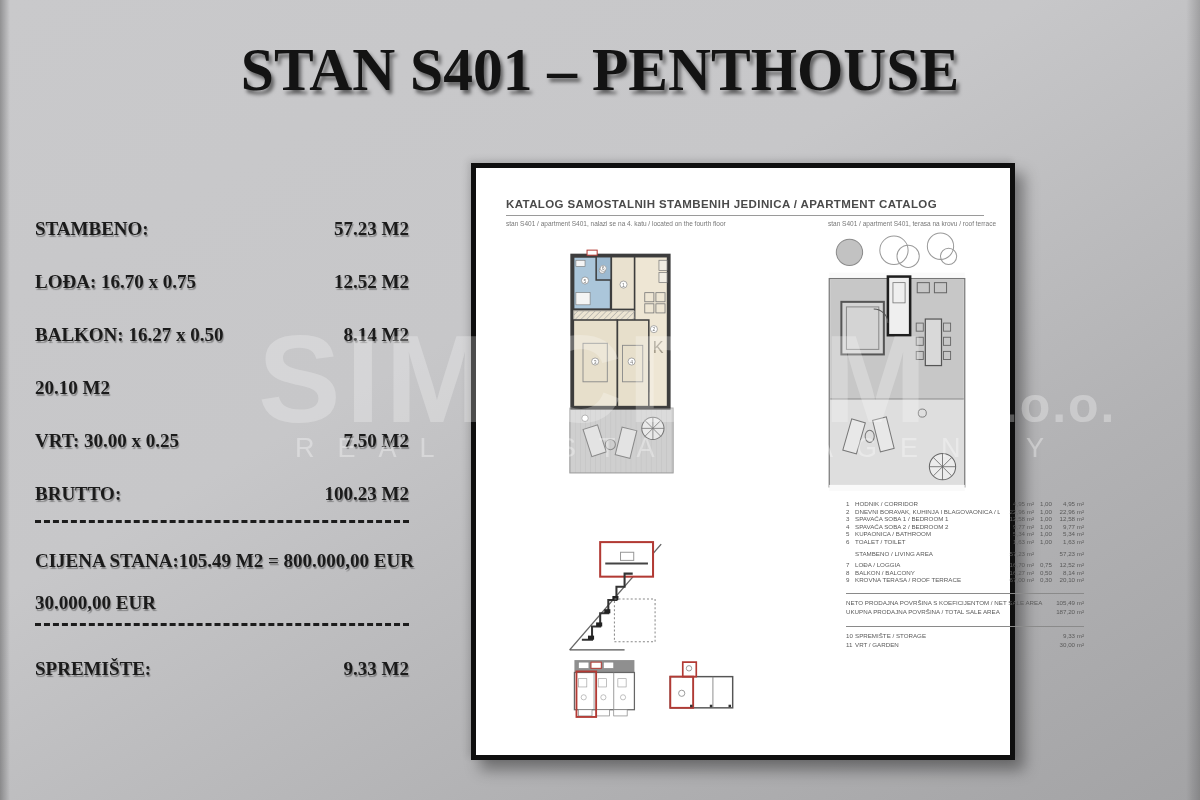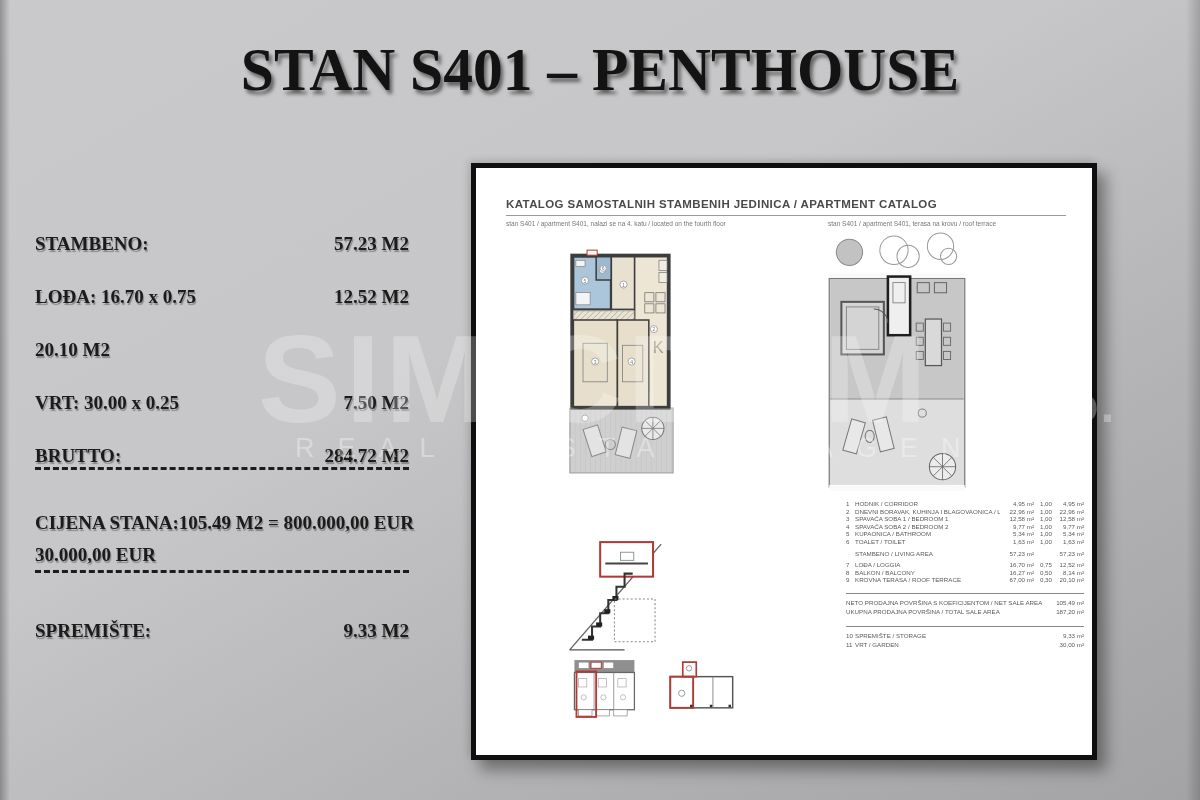--- a/index.html
+++ b/index.html
@@ -10,41 +10,41 @@
     background:linear-gradient(90deg,rgba(0,0,0,.28),rgba(0,0,0,0));pointer-events:none;}
   #screen::after{content:"";position:absolute;right:0;top:0;bottom:0;width:14px;
     background:linear-gradient(270deg,rgba(0,0,0,.18),rgba(0,0,0,0));pointer-events:none;}
 
   .title{position:absolute;left:0;top:34px;width:100%;text-align:center;z-index:2;
     font-family:"Liberation Serif",serif;font-weight:700;font-size:62px;color:#131313;
     letter-spacing:0px;text-shadow:3px 4px 4px rgba(0,0,0,.5);transform:scaleX(.96);}
 
   
   .specs{position:absolute;left:35px;top:202px;width:374px;z-index:2;}
-  .spec-row{display:flex;justify-content:space-between;align-items:flex-end;height:53px;
+  .spec-row{display:flex;justify-content:space-between;align-items:center;height:53px;
     font-family:"Liberation Serif",serif;font-weight:700;font-size:19px;color:#1b1b1b;
     text-shadow:1px 1.5px 1px rgba(0,0,0,.32);}
   .spec-label{white-space:nowrap;}
   .spec-value{white-space:nowrap;}
   .divider{border-top:3px dashed #1c1c1c;height:0;margin:0 0 12px 0;}
   .price-group .spec-row:nth-of-type(1){height:52px;}
   .price-group .spec-row:nth-of-type(2){height:32px;}
   .price-group{margin-bottom:0;}
   .divider.second{margin-top:4px;margin-bottom:16px;}
 
   
   .wm-brand{position:absolute;left:258px;top:308px;z-index:6;pointer-events:none;
     font-weight:700;font-size:124px;letter-spacing:5px;color:rgba(255,255,255,.26);white-space:nowrap;}
   .wm-brand .suffix{font-size:50px;font-weight:700;letter-spacing:2px;color:rgba(255,255,255,.30);}
   .wm-sub{position:absolute;left:295px;top:433px;z-index:6;pointer-events:none;
     font-weight:400;font-size:27px;letter-spacing:23px;word-spacing:30px;
     color:rgba(255,255,255,.34);white-space:nowrap;}
 
   
-  .panel{position:absolute;left:471px;top:163px;width:626px;height:597px;z-index:1;
+  .panel{position:absolute;left:471px;top:163px;width:544px;height:597px;z-index:1;
     background:#ffffff;border:5px solid #0f0f0f;box-sizing:border-box;
     box-shadow:9px 10px 14px rgba(0,0,0,.38), -3px -3px 7px rgba(0,0,0,.12);}
   .cat-header{position:absolute;left:30px;top:30px;font-size:11.5px;font-weight:700;
     letter-spacing:.4px;color:#4a4a4a;}
   .cat-rule{position:absolute;left:30px;right:26px;top:47px;border-top:1px solid #9a9a9a;}
   .cat-caption{position:absolute;top:52px;font-size:6.5px;color:#777;white-space:nowrap;}
   .cap-left{left:30px;}
   .cap-right{left:352px;}
 
   .svg-abs{position:absolute;}
@@ -77,34 +77,38 @@
       <div class="spec-row">
         <span class="spec-label">STAMBENO:</span>
         <span class="spec-value">57.23 M2</span>
       </div>
 
       <div class="spec-row">
         <span class="spec-label">LOĐA: 16.70 x 0.75</span>
         <span class="spec-value">12.52 M2</span>
       </div>
 
+      <div class="spec-row">
+        <span class="spec-label">BALKON: 16.27 x 0.50</span>
+        <span class="spec-value">8.14 M2</span>
+      </div>
 
       <div class="spec-row">
         <span class="spec-value">20.10 M2</span>
       </div>
 
       <div class="spec-row">
         <span class="spec-label">VRT: 30.00 x 0.25</span>
         <span class="spec-value">7.50 M2</span>
       </div>
 
 
       <div class="spec-row">
         <span class="spec-label">BRUTTO:</span>
-        <span class="spec-value">284.72 M2</span>
+        <span class="spec-value">100.23 M2</span>
       </div>
 
     <div class="divider"></div>
     <div class="price-group">
 
         <div class="spec-row">
           <span class="spec-label">CIJENA STANA:</span>
           <span class="spec-value">105.49 M2 = 800.000,00 EUR</span>
         </div>
 

